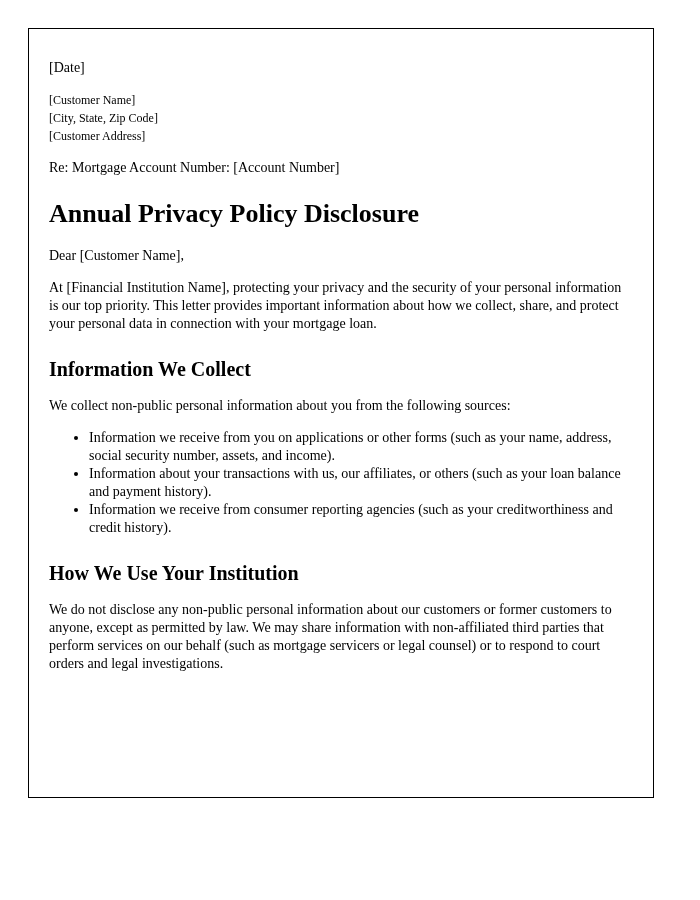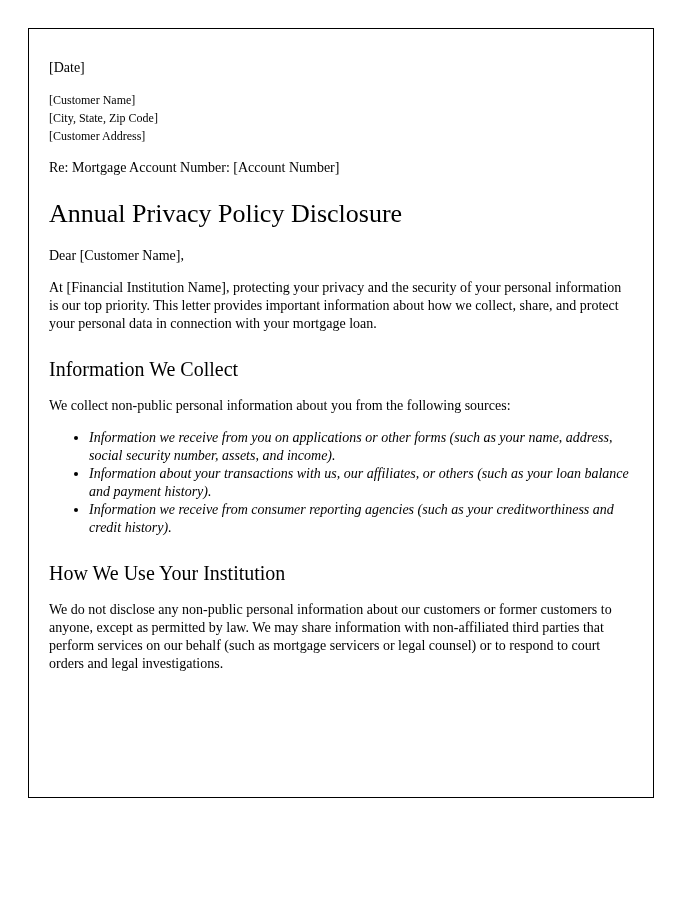--- a/index.html
+++ b/index.html
@@ -31,33 +31,32 @@
     line-height: 18px;
     margin: 14px 0;
   }
   .addr-line {
     font-size: 12px;
     line-height: 18px;
   }
   h1 {
     font-size: 26px;
     line-height: 30px;
-    font-weight: normal;
+    font-weight: bold;
     margin: 22px 0 18px 0;
   }
   h2 {
     font-size: 20px;
     line-height: 24px;
-    font-weight: normal;
+    font-weight: bold;
     margin: 24px 0 16px 0;
   }
   ul {
     margin: 14px 0;
     padding-left: 40px;
-    font-style: italic;
   }
   li {
     font-size: 14px;
     line-height: 18px;
     margin: 0 0 0 0;
   }
 </style>
 </head>
 <body>
 

